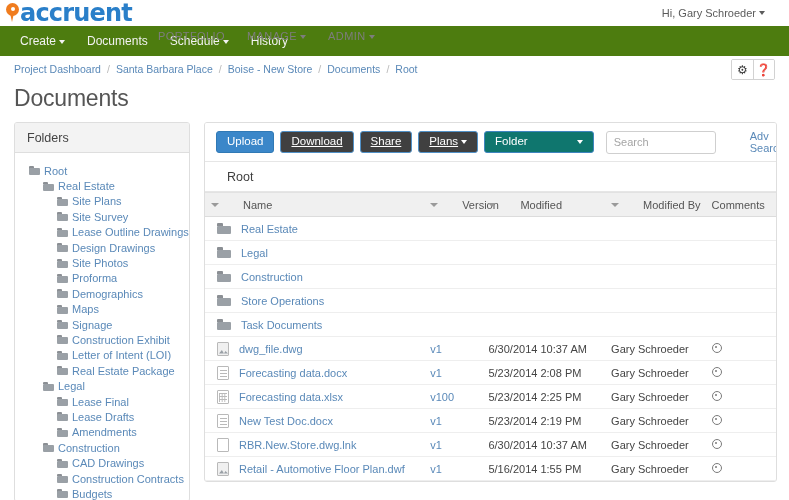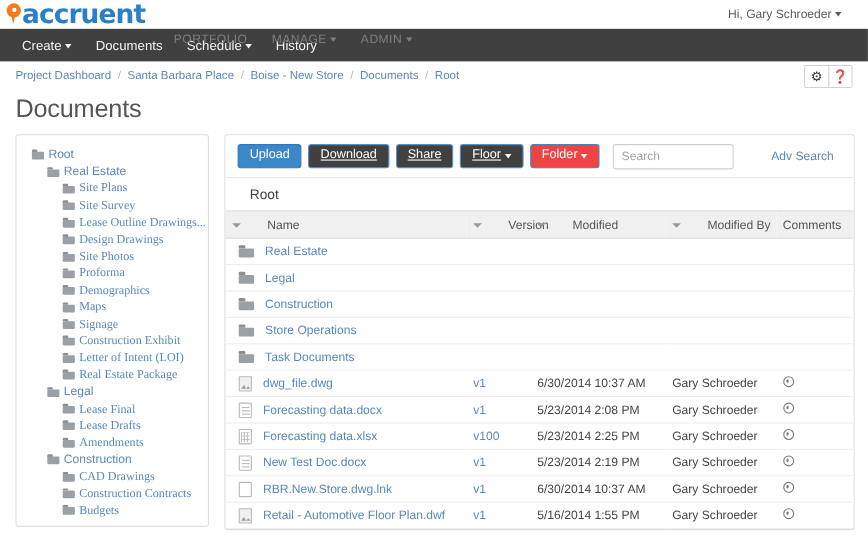--- a/index.html
+++ b/index.html
@@ -85,21 +85,21 @@
     height: 26px;
     display: flex; align-items: center;
     font-size: 11px;
     color: #5b5b5b;
     cursor: pointer;
   }
 
   
   .navbar {
     height: 30px;
-    background: #404040;
+    background: #4d7c0f;
     display: flex;
     align-items: center;
     padding-left: 20px;
     gap: 22px;
   }
   .navbar a {
     color: #f2f2f2;
     font-size: 12px;
     text-decoration: none;
     cursor: pointer;
@@ -180,21 +180,21 @@
     height: 15.4px;
     font-size: 11px;
     color: #5a89b8;
     cursor: pointer;
     white-space: nowrap;
     overflow: hidden;
   }
   .tree-item .fld { margin-right: 4px; flex: 0 0 auto; }
   .lvl0 { padding-left: 14px; }
   .lvl1 { padding-left: 28px; }
-  .lvl2 { padding-left: 42px; font-family: Liberation Serif, serif; }
+  .lvl2 { padding-left: 42px; }
 
   
   .fld {
     position: relative;
     width: 11px; height: 9px;
     display: inline-block;
   }
   .fld::before {
     content: "";
     position: absolute;
@@ -239,21 +239,21 @@
     border: 1px solid;
     font-size: 11.5px;
     color: #fff;
     display: flex; align-items: center;
     cursor: pointer;
     line-height: 1;
     white-space: nowrap;
   }
   .btn-primary { background: #3b87c9; border-color: #3079b5; }
   .btn-light { background: #404040; border-color: #5191c7; text-decoration: underline; }
-  .btn-mid { background: #ef4444; border-color: #3f85bf; }
+  .btn-mid { background: #0f766e; border-color: #3f85bf; gap: 46px; }
   .search-input {
     height: 23px;
     width: 110px;
     border: 1px solid #cfcfcf;
     border-radius: 3px;
     padding: 0 7px;
     font-size: 11px;
     color: #444;
     font-family: "Liberation Sans", sans-serif;
     margin-left: 6px;
@@ -412,20 +412,21 @@
     <div class="iconbtn">⚙</div>
     <div class="iconbtn">❓</div>
   </div>
 </div>
 
 <div class="pagetitle">Documents</div>
 
 <div class="content">
 
   <div class="sidebar">
+    <div class="sidebar-head">Folders</div>
     <div class="tree" id="tree">
         <div class="tree-item lvl0">
           <span class="fld"></span>
           <span>Root</span>
         </div>
         <div class="tree-item lvl1">
           <span class="fld"></span>
           <span>Real Estate</span>
         </div>
         <div class="tree-item lvl2">
@@ -511,21 +512,21 @@
       </div>
   </div>
 
   <div class="panel">
 
     <div class="toolbar">
       <div class="btn btn-primary">Upload</div>
       <div class="btn btn-light">Download</div>
       <div class="btn btn-light">Share</div>
       <div class="btn btn-light">
-        <span>Floor</span>
+        <span>Plans</span>
           <i class="caret-dn"></i>
       </div>
       <div class="btn btn-mid">
         <span>Folder</span>
           <i class="caret-dn"></i>
       </div>
       <input class="search-input" type="text" placeholder="Search" style="">
       <a class="advlink">Adv Search</a>
     </div>
 

